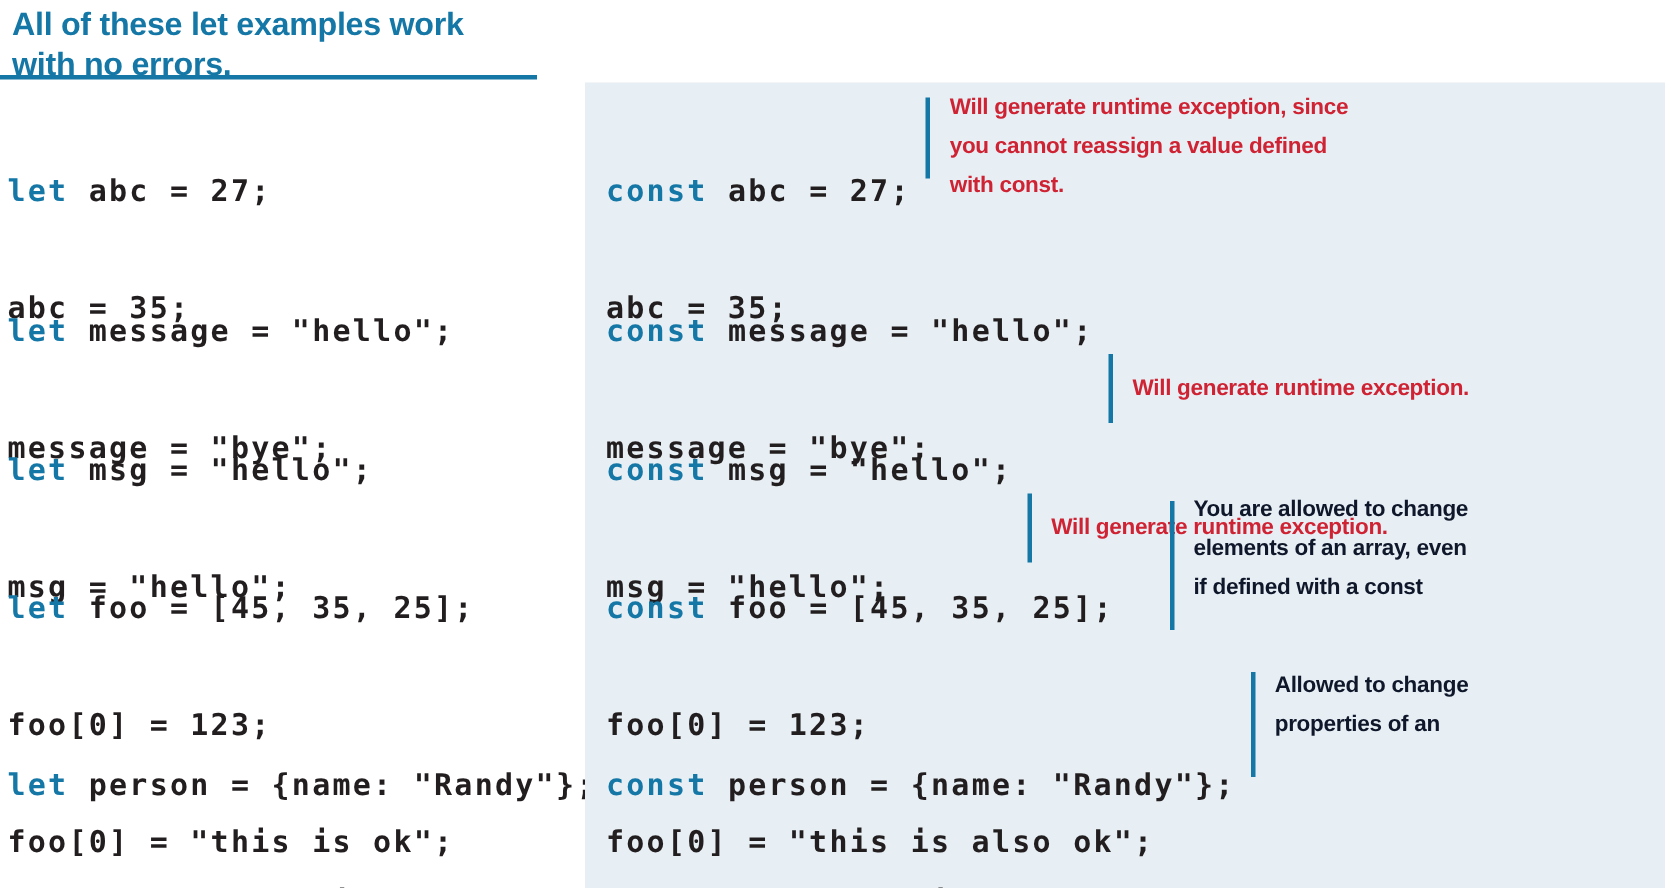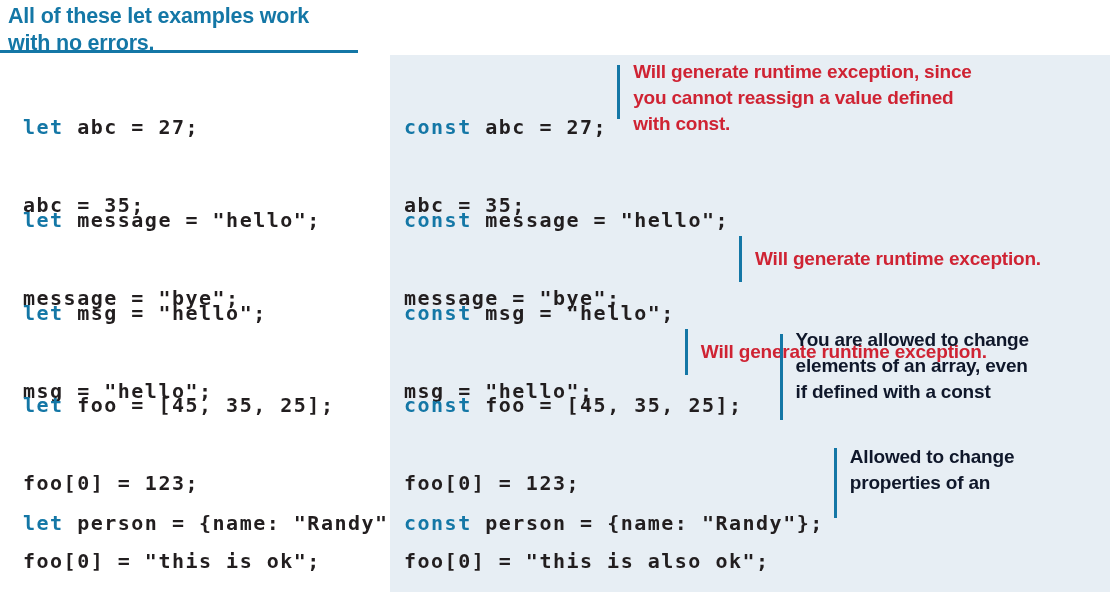--- a/index.html
+++ b/index.html
@@ -37,40 +37,40 @@
     font-family: "DejaVu Sans Mono", monospace;
     font-weight: bold;
     font-size: 20px;
     line-height: 26px;
     letter-spacing: 1.5px;
     color: #221e1f;
     white-space: pre;
     flex: none;
   }
   .kw { color: #1477a6; }
-  .lblock { position: absolute; left: 5px; margin-left: 18px; }
+  .lblock { position: absolute; left: 5px; }
   .lb1 { top: 62px; }  .lb2 { top: 155px; } .lb3 { top: 248px; }
   .lb4 { top: 340px; } .lb5 { top: 458px; } .lb6 { top: 556px; }
   .row { position: absolute; left: 14px; display: flex; align-items: flex-start; }
   .row.center { align-items: center; }
   .rr1 { top: 7px; }   .rr2 { top: 100px; } .rr3 { top: 193px; }
   .rr4 { top: 285px; } .rr5 { top: 403px; } .rr6 { top: 501px; }
   .bar {
     width: 3px;
     background: #1477a6;
     margin: 0 13px 0 10px;
     flex: none;
   }
   .rr1 .bar { height: 54px; margin-top: 3px; }
   .rr2 .bar { height: 46px; }
   .rr3 .bar { height: 46px; }
   .rr4 .bar { height: 86px; margin-top: -6px; }
   .rr5 .bar { height: 70px; margin-top: -10px; }
   .note {
-    font-size: 19px;
+    font-size: 15px;
     line-height: 26px;
     font-weight: bold;
     letter-spacing: -0.2px;
     white-space: nowrap;
   }
   .note-red { color: #cf2333; }
   .note-blue { color: #0f172a; }
   .rr1 .note { margin-top: -3px; }
   .rr4 .note { margin-top: -13px; }
   .rr5 .note { margin-top: -14px; }

